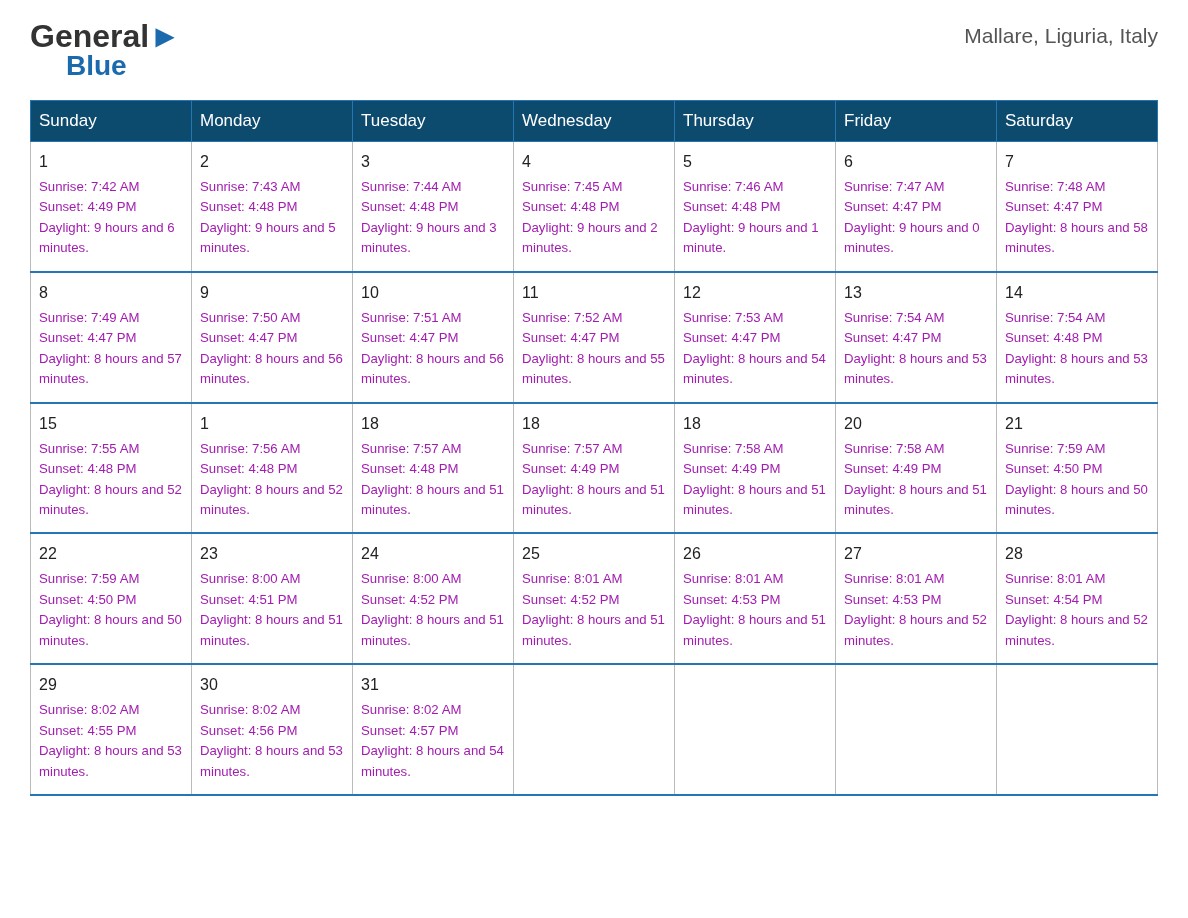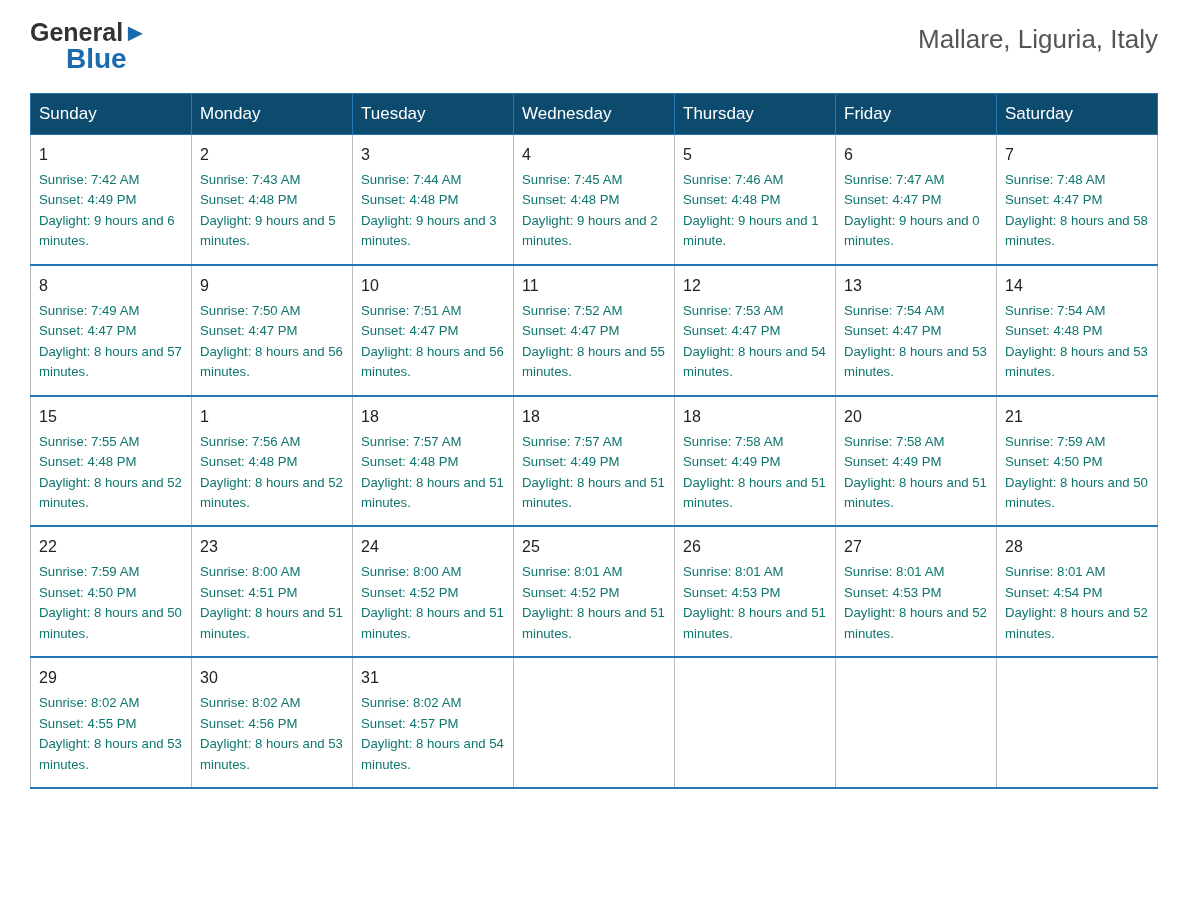--- a/index.html
+++ b/index.html
@@ -15,21 +15,21 @@
       justify-content: space-between;
       align-items: flex-start;
       margin-bottom: 20px;
     }
     .logo {
       display: flex;
       flex-direction: column;
       align-items: flex-start;
     }
     .logo-general {
-      font-size: 25px;
+      font-size: 32px;
       font-weight: bold;
       color: #333;
       line-height: 1;
     }
     .logo-general span {
       color: #1a6aad;
     }
     .logo-blue {
       font-size: 28px;
       font-weight: bold;
@@ -45,21 +45,21 @@
     .title-block {
       text-align: right;
     }
     .month-title {
       font-size: 52px;
       font-weight: bold;
       color: #222;
       line-height: 1.1;
     }
     .location-title {
-      font-size: 26px;
+      font-size: 21px;
       color: #555;
       margin-top: 4px;
     }
     table {
       width: 100%;
       border-collapse: collapse;
       table-layout: fixed;
     }
     thead tr th {
       background-color: #0c4a6e;
@@ -87,21 +87,21 @@
     }
     .day-num {
       font-size: 16px;
       font-weight: normal;
       color: #222;
       display: block;
       margin-bottom: 3px;
     }
     .day-info {
       font-size: 13.2px;
-      color: #0f766e;
+      color: #a21caf;
       line-height: 1.55;
     }
     td.empty {
       background: #fff;
     }
   </style>
 </head>
 <body>
 
 <div class="header">

